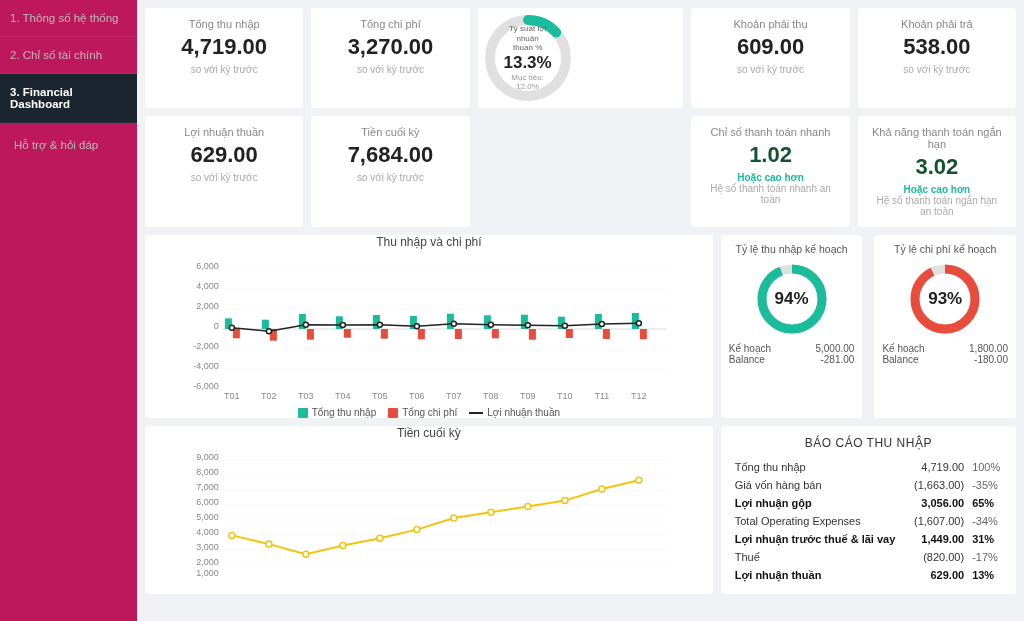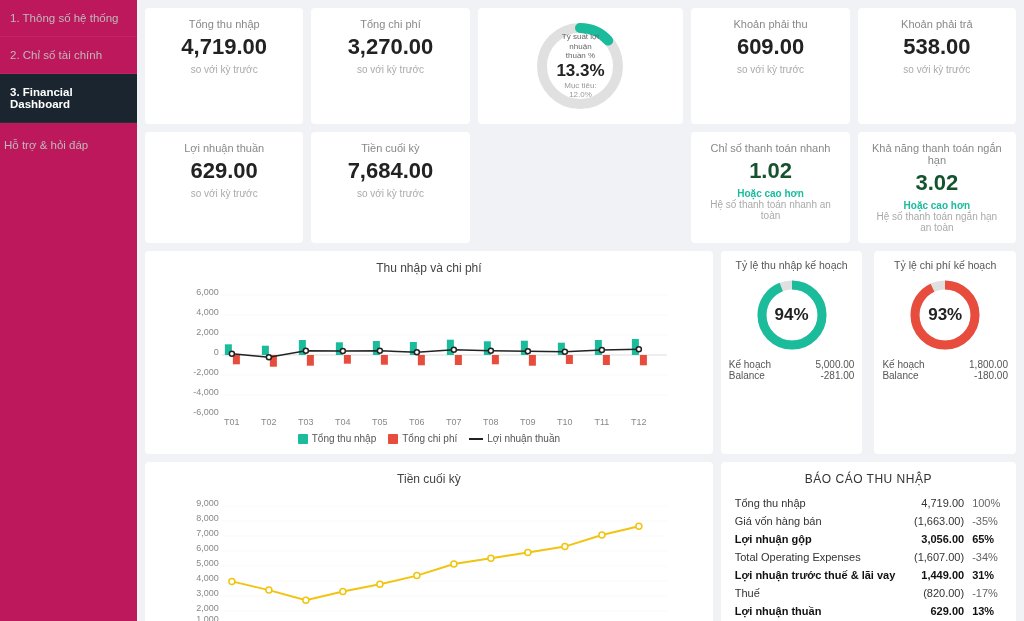--- a/index.html
+++ b/index.html
@@ -20,21 +20,21 @@
       font-size: 11.5px;
       border-bottom: 1px solid rgba(255,255,255,0.05);
       color: #bbb;
     }
     .sidebar-item.active {
       background: #1a252f;
       color: #fff;
       font-weight: bold;
     }
     .sidebar-support {
-      padding: 12px 4px;
+      padding: 12px 14px;
       color: #bbb;
       font-size: 11.5px;
       cursor: pointer;
       margin-top: 4px;
     }
 
     
     .main {
       flex: 1;
       overflow-y: auto;
@@ -79,23 +79,21 @@
       color: #aaa;
       text-align: center;
     }
 
     
     .donut-card {
       background: #fff;
       border-radius: 4px;
       display: flex;
       flex-direction: column;
-      align-items: center;
       justify-content: center;
-      padding: 8px;
     }
     .donut-container {
       position: relative;
       width: 100px;
       height: 100px;
     }
     .donut-container svg {
       transform: rotate(-90deg);
     }
     .donut-center {
@@ -133,21 +131,20 @@
     .middle-section {
       display: grid;
       grid-template-columns: 1fr 0.52fr;
       gap: 8px;
       flex-shrink: 0;
     }
 
     .chart-card {
       background: #fff;
       border-radius: 4px;
-      padding: 10px;
     }
     .chart-title {
       text-align: center;
       font-size: 12px;
       color: #444;
       margin-bottom: 6px;
       font-weight: 500;
     }
 
     

